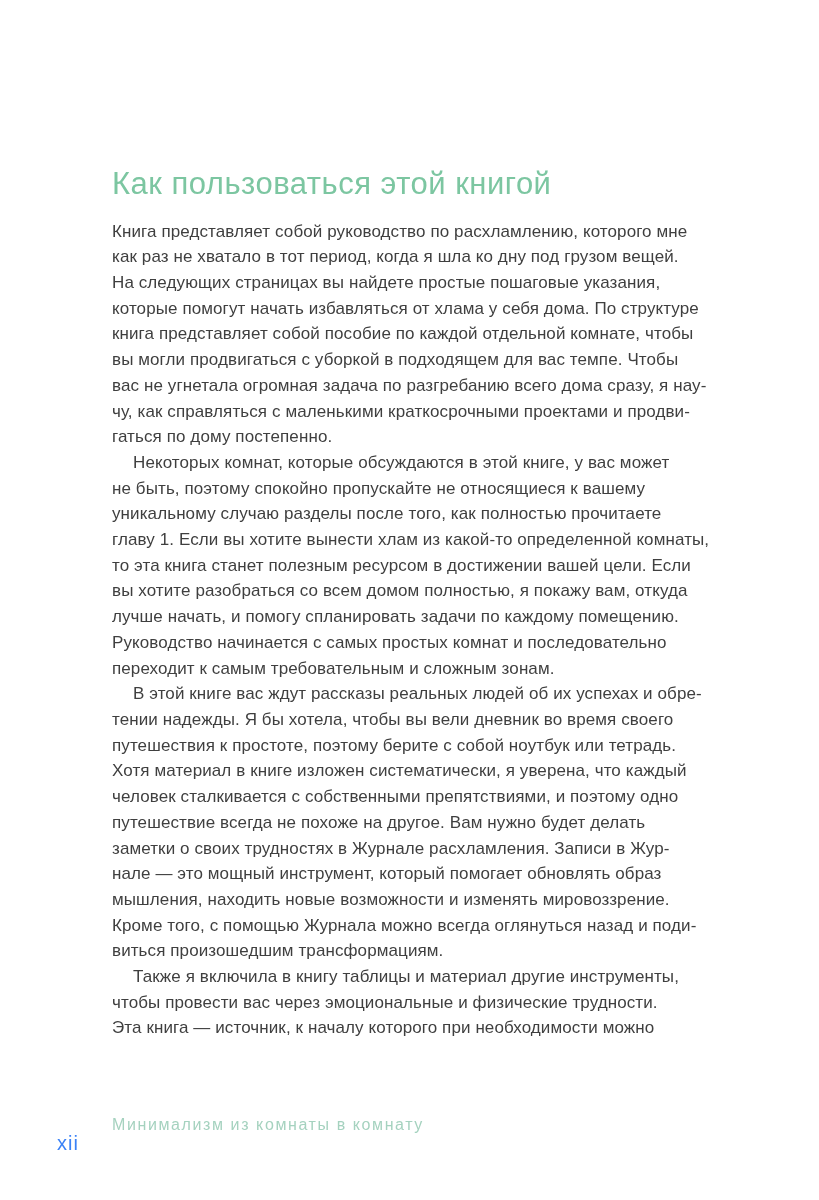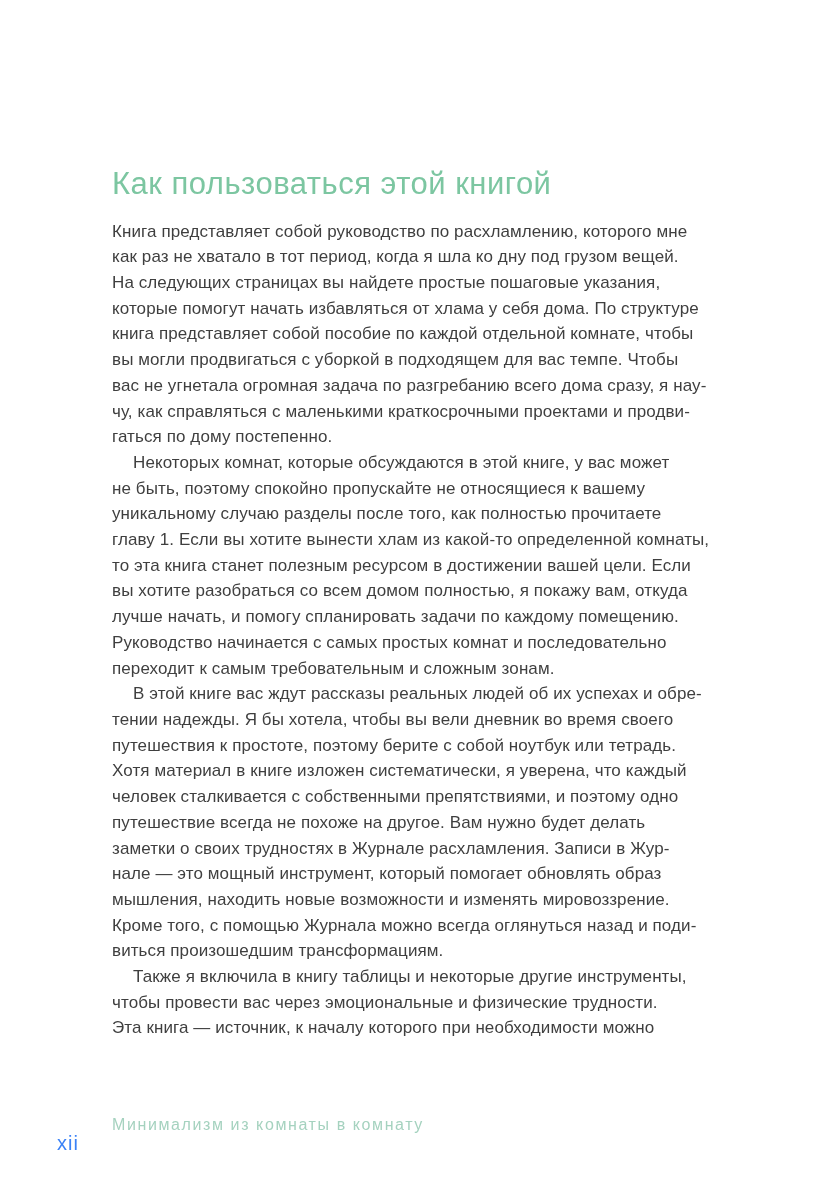--- a/index.html
+++ b/index.html
@@ -106,21 +106,21 @@
 тении надежды. Я бы хотела, чтобы вы вели дневник во время своего
 путешествия к простоте, поэтому берите с собой ноутбук или тетрадь.
 Хотя материал в книге изложен систематически, я уверена, что каждый
 человек сталкивается с собственными препятствиями, и поэтому одно
 путешествие всегда не похоже на другое. Вам нужно будет делать
 заметки о своих трудностях в Журнале расхламления. Записи в Жур-
 нале — это мощный инструмент, который помогает обновлять образ
 мышления, находить новые возможности и изменять мировоззрение.
 Кроме того, с помощью Журнала можно всегда оглянуться назад и поди-
 виться произошедшим трансформациям.</p>
-      <p class="indented">Также я включила в книгу таблицы и некоторые другие инструменты,
+      <p class="indented">Также я включила в книгу таблицы и материал другие инструменты,
 чтобы провести вас через эмоциональные и физические трудности.
 Эта книга — источник, к началу которого при необходимости можно</p>
     </div>
   </div>
 
   <div class="page-footer">
     <span class="page-number">xii</span>
     <span class="running-title">Минимализм из комнаты в комнату</span>
   </div>
 

